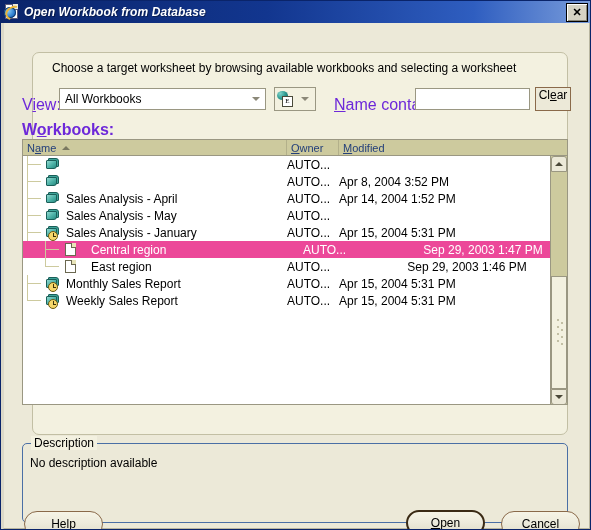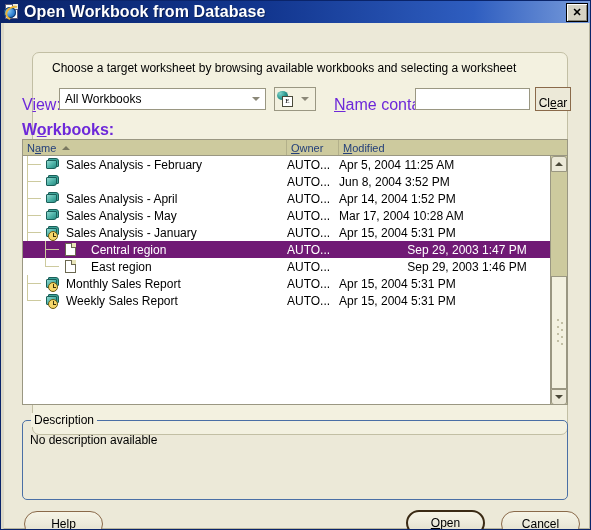--- a/index.html
+++ b/index.html
@@ -66,27 +66,28 @@
   #title-icon .swoosh {
     position: absolute; left: 1px; top: 2px;
     width: 13px; height: 10px;
     border: 2px solid #e8b43a;
     border-radius: 50%;
     border-color: #e8b43a transparent transparent #e8b43a;
     transform: rotate(-25deg);
   }
   #title-text {
     color: #ffffff;
-    font-size: 16px;
+    font-size: 12px;
     font-weight: bold;
     letter-spacing: 0.1px;
     flex: 1 1 auto;
     white-space: nowrap;
     overflow: hidden;
     text-shadow: 1px 1px 0 rgba(0,0,0,0.35);
+    font-style: italic;
   }
   #close-button {
     width: 20px; height: 17px;
     background: #d6d3c4;
     border: 1px solid #000000;
     box-shadow: inset 1px 1px 0 #ffffff, inset -1px -1px 0 #8b8878;
     display: flex; align-items: center; justify-content: center;
     font-size: 11px; font-weight: bold; color: #000000;
     cursor: default;
     flex: 0 0 auto;
@@ -226,21 +227,21 @@
 
   #clear-button {
     position: absolute;
     left: 531px; top: 64px;
     width: 36px; height: 24px;
     background: #ece9d8;
     border: 1px solid #8a6a4a;
     box-sizing: border-box;
     font-size: 12px;
     color: #000000;
-    display: flex; align-items: flex-end; justify-content: center;
+    display: flex; align-items: flex-start; justify-content: center;
     cursor: default;
   }
 
   
   #workbooks-label {
     left: 18px; top: 98px; font-weight: bold;
   }
 
   
   #tree-wrap {
@@ -297,22 +298,23 @@
     position: relative;
     height: 17px;
     display: flex;
     align-items: center;
     font-size: 12px;
     color: #000000;
     white-space: nowrap;
     cursor: default;
   }
   .row.selected {
-    background: #701a75;
+    background: #ec4899;
     color: #ffffff;
+    gap: 16px;
   }
   .row .c-name {
     width: 264px;
     display: flex;
     align-items: center;
     overflow: hidden;
     box-sizing: border-box;
     position: relative;
     height: 17px;
   }
@@ -467,21 +469,21 @@
   #sb-thumb .grip i {
     position: absolute;
     width: 2px; height: 2px;
     background: #c2bfa4;
     display: block;
   }
 
   
   #desc-group {
     position: absolute;
-    left: 18px; top: 397px;
+    left: 18px; top: 420px;
     width: 546px;
     height: 80px;
     border: 1px solid #4a6fa5;
     border-radius: 5px;
     box-sizing: border-box;
   }
   #desc-legend {
     position: absolute;
     left: 8px; top: -8px;
     background: #f3f1e0;
@@ -595,38 +597,36 @@
           <div class="row">
             <span class="c-name">
               <span class="elbow"></span>
               <span style="width:22px;flex:0 0 auto;"></span>
               <span class="icon-slot">
                 <span class="ic-book">
                   <span class="back"></span>
                   <span class="front"></span>
                 </span>
               </span>
-              <span class="lbl">Sales Analysis - February</span>
-            </span>
-            <span class="c-owner">AUTO...</span>
-            <span class="c-modified">Apr 5, 2004 11:25 AM</span>
+            </span>
+            <span class="c-owner">AUTO...</span>
           </div>
           <div class="row">
             <span class="c-name">
               <span class="elbow"></span>
               <span style="width:22px;flex:0 0 auto;"></span>
               <span class="icon-slot">
                 <span class="ic-book">
                   <span class="back"></span>
                   <span class="front"></span>
                 </span>
               </span>
             </span>
             <span class="c-owner">AUTO...</span>
-            <span class="c-modified">Jun 8, 2004 3:52 PM</span>
+            <span class="c-modified">Apr 8, 2004 3:52 PM</span>
           </div>
           <div class="row">
             <span class="c-name">
               <span class="elbow"></span>
               <span style="width:22px;flex:0 0 auto;"></span>
               <span class="icon-slot">
                 <span class="ic-book">
                   <span class="back"></span>
                   <span class="front"></span>
                 </span>
@@ -642,21 +642,20 @@
               <span style="width:22px;flex:0 0 auto;"></span>
               <span class="icon-slot">
                 <span class="ic-book">
                   <span class="back"></span>
                   <span class="front"></span>
                 </span>
               </span>
               <span class="lbl">Sales Analysis - May</span>
             </span>
             <span class="c-owner">AUTO...</span>
-            <span class="c-modified">Mar 17, 2004 10:28 AM</span>
           </div>
           <div class="row">
             <span class="c-name">
               <span class="elbow"></span>
               <span style="width:22px;flex:0 0 auto;"></span>
               <span class="icon-slot">
                 <span class="ic-book">
                   <span class="back"></span>
                   <span class="front"></span>
                   <span class="ic-clock"></span>

